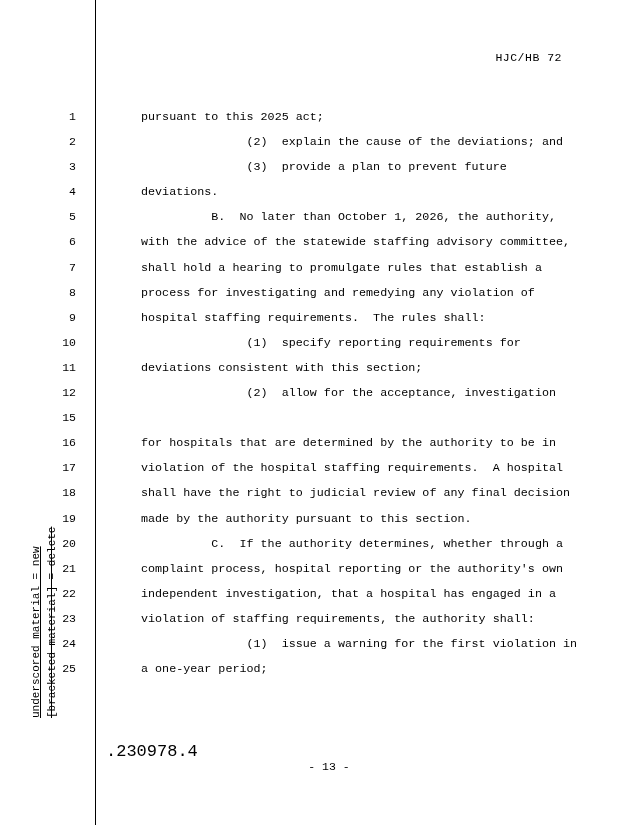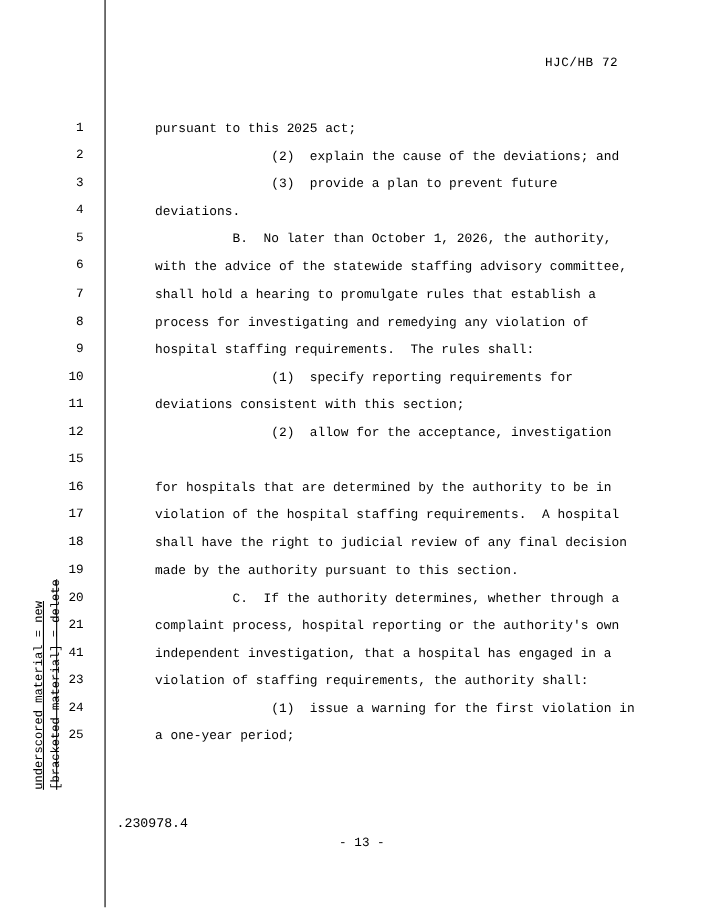--- a/index.html
+++ b/index.html
@@ -84,21 +84,21 @@
     font-size: 11.7px;
     line-height: 14px;
     white-space: pre;
     letter-spacing: 0.02px;
     margin-left: 35px;
   }
   .docnum {
     position: absolute;
     left: 106px;
     top: 742px;
-    font-size: 12px;
+    font-size: 17px;
     white-space: pre;
   }
   .pagenum {
     position: absolute;
     left: 0;
     top: 760px;
     width: 638px;
     text-align: center;
     font-size: 11.5px;
     margin-left: 10px;
@@ -188,21 +188,21 @@
     </div>
     <div class="line">
       <span class="lineno">20</span>
       <span class="linetext">          C.  If the authority determines, whether through a</span>
     </div>
     <div class="line">
       <span class="lineno">21</span>
       <span class="linetext">complaint process, hospital reporting or the authority's own</span>
     </div>
     <div class="line">
-      <span class="lineno">41</span>
+      <span class="lineno">22</span>
       <span class="linetext">independent investigation, that a hospital has engaged in a</span>
     </div>
     <div class="line">
       <span class="lineno">23</span>
       <span class="linetext">violation of staffing requirements, the authority shall:</span>
     </div>
     <div class="line">
       <span class="lineno">24</span>
       <span class="linetext">               (1)  issue a warning for the first violation in</span>
     </div>

